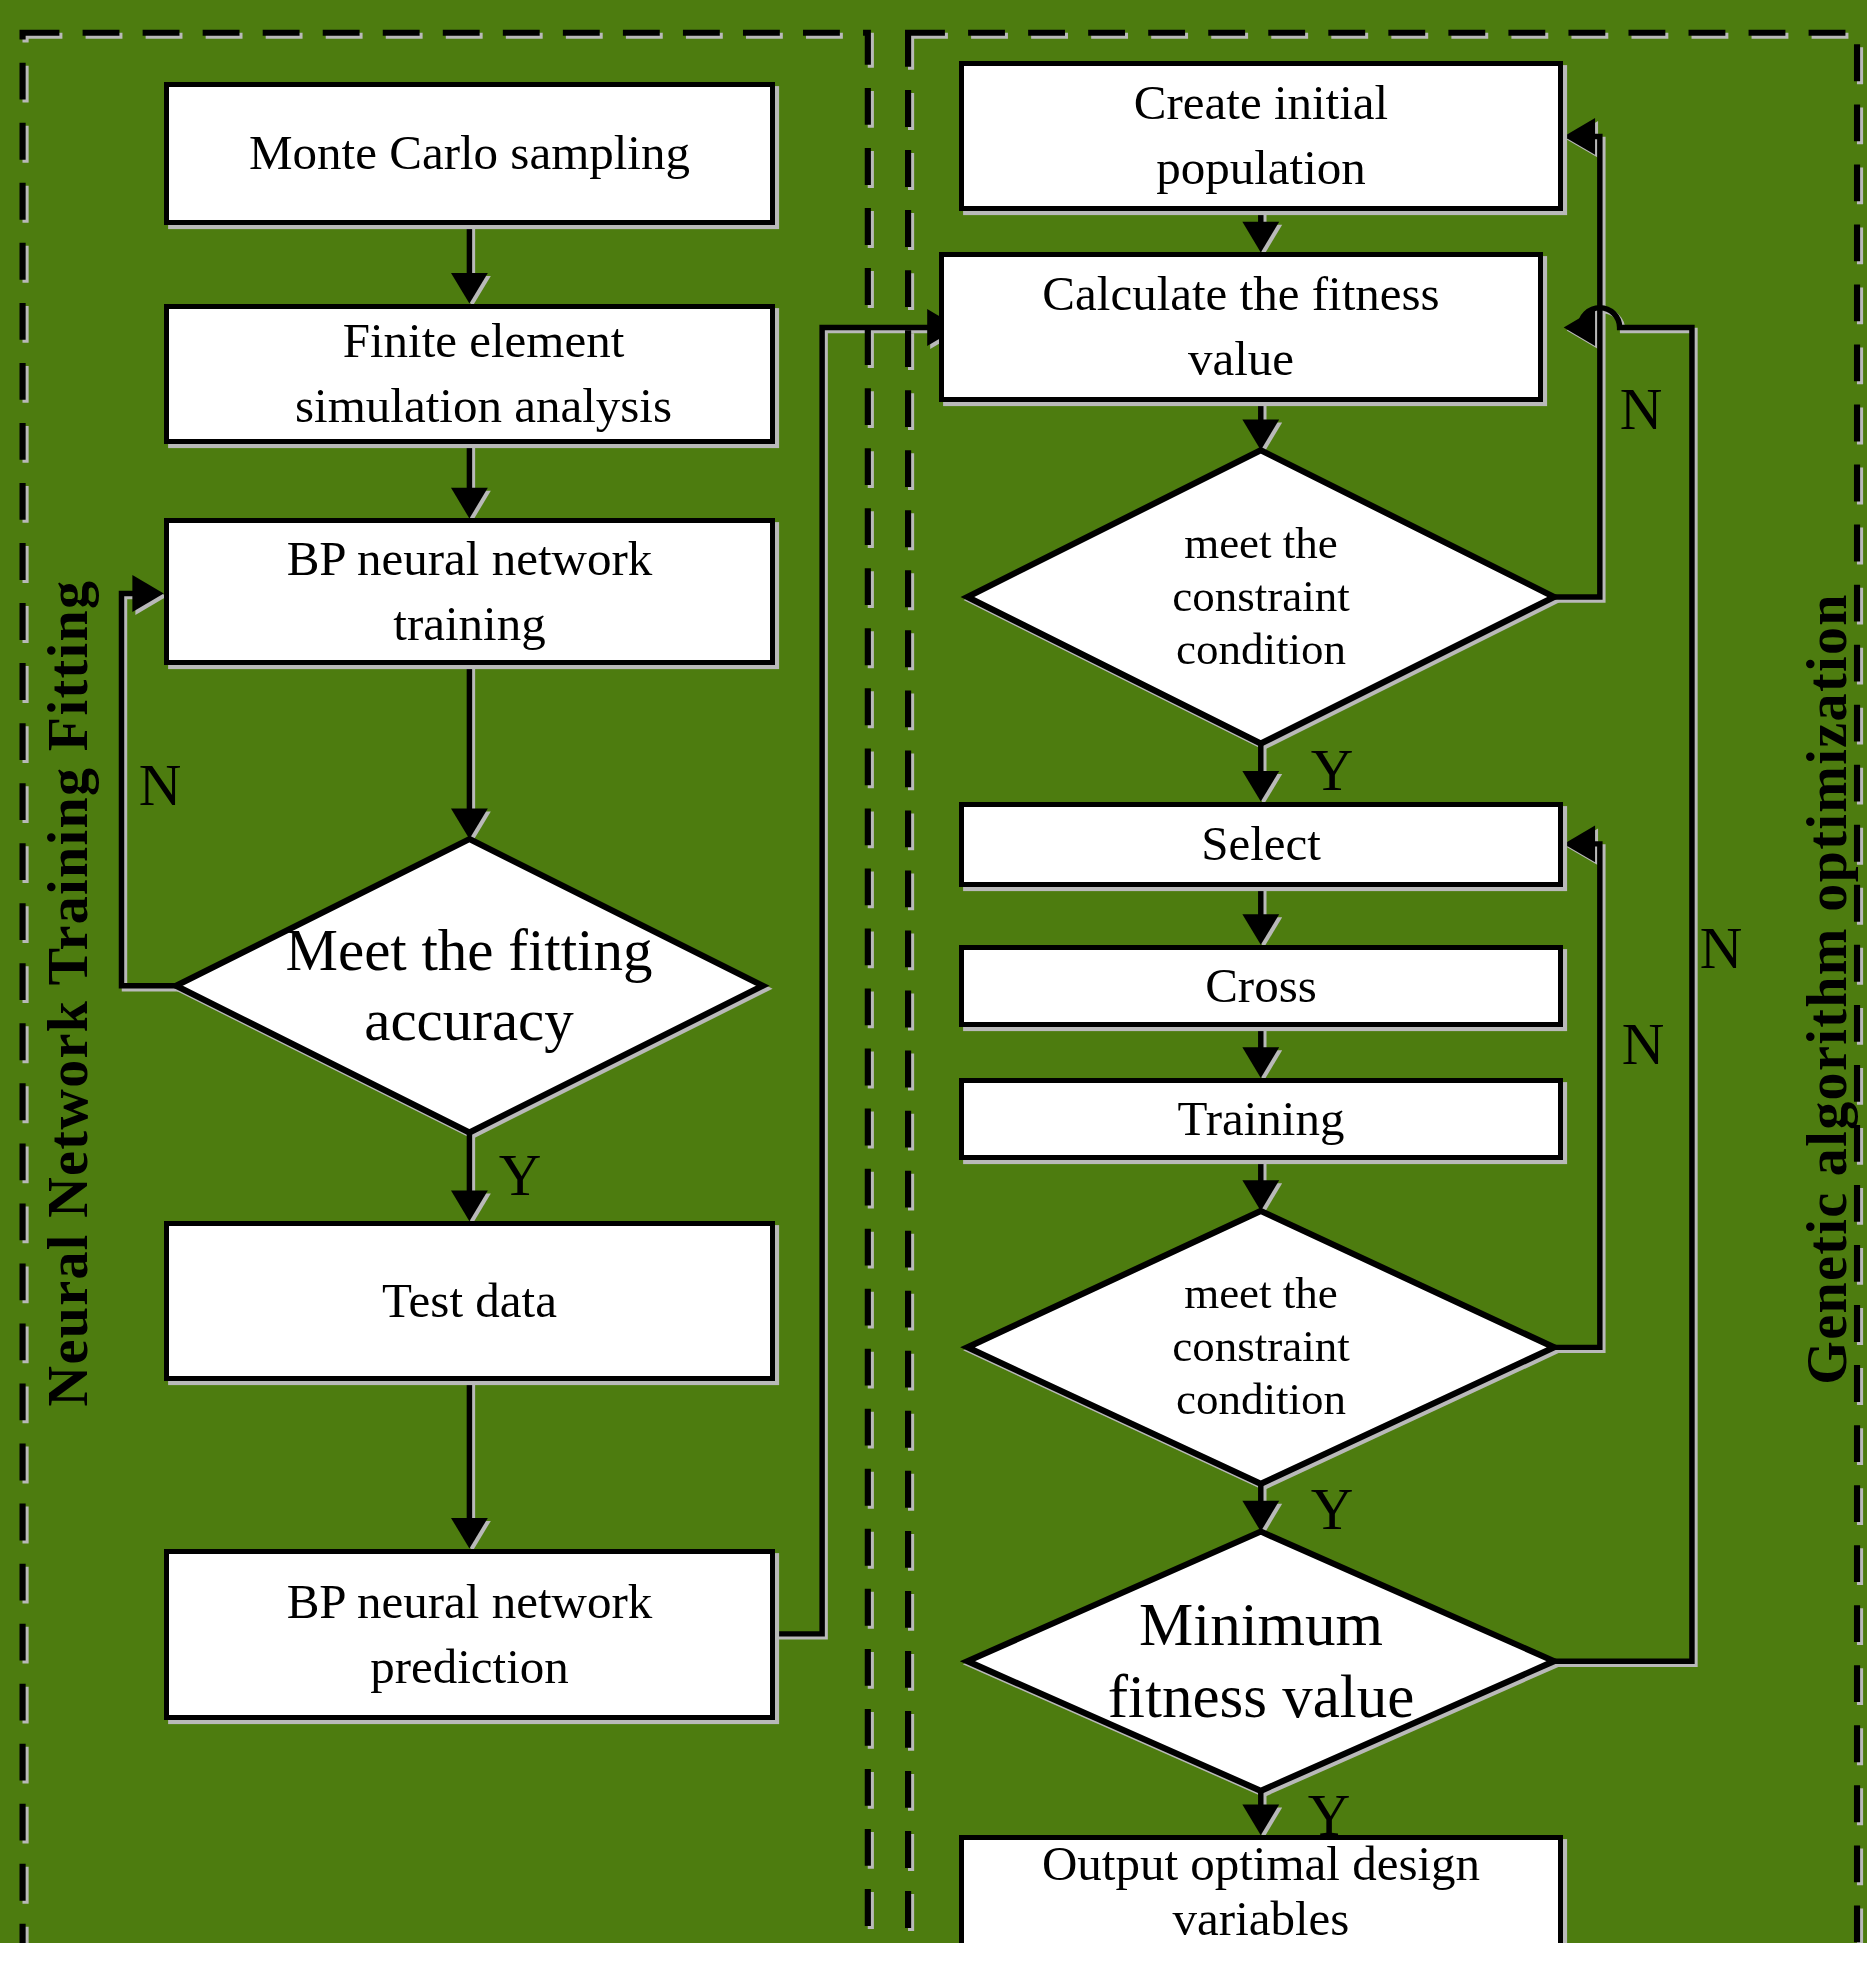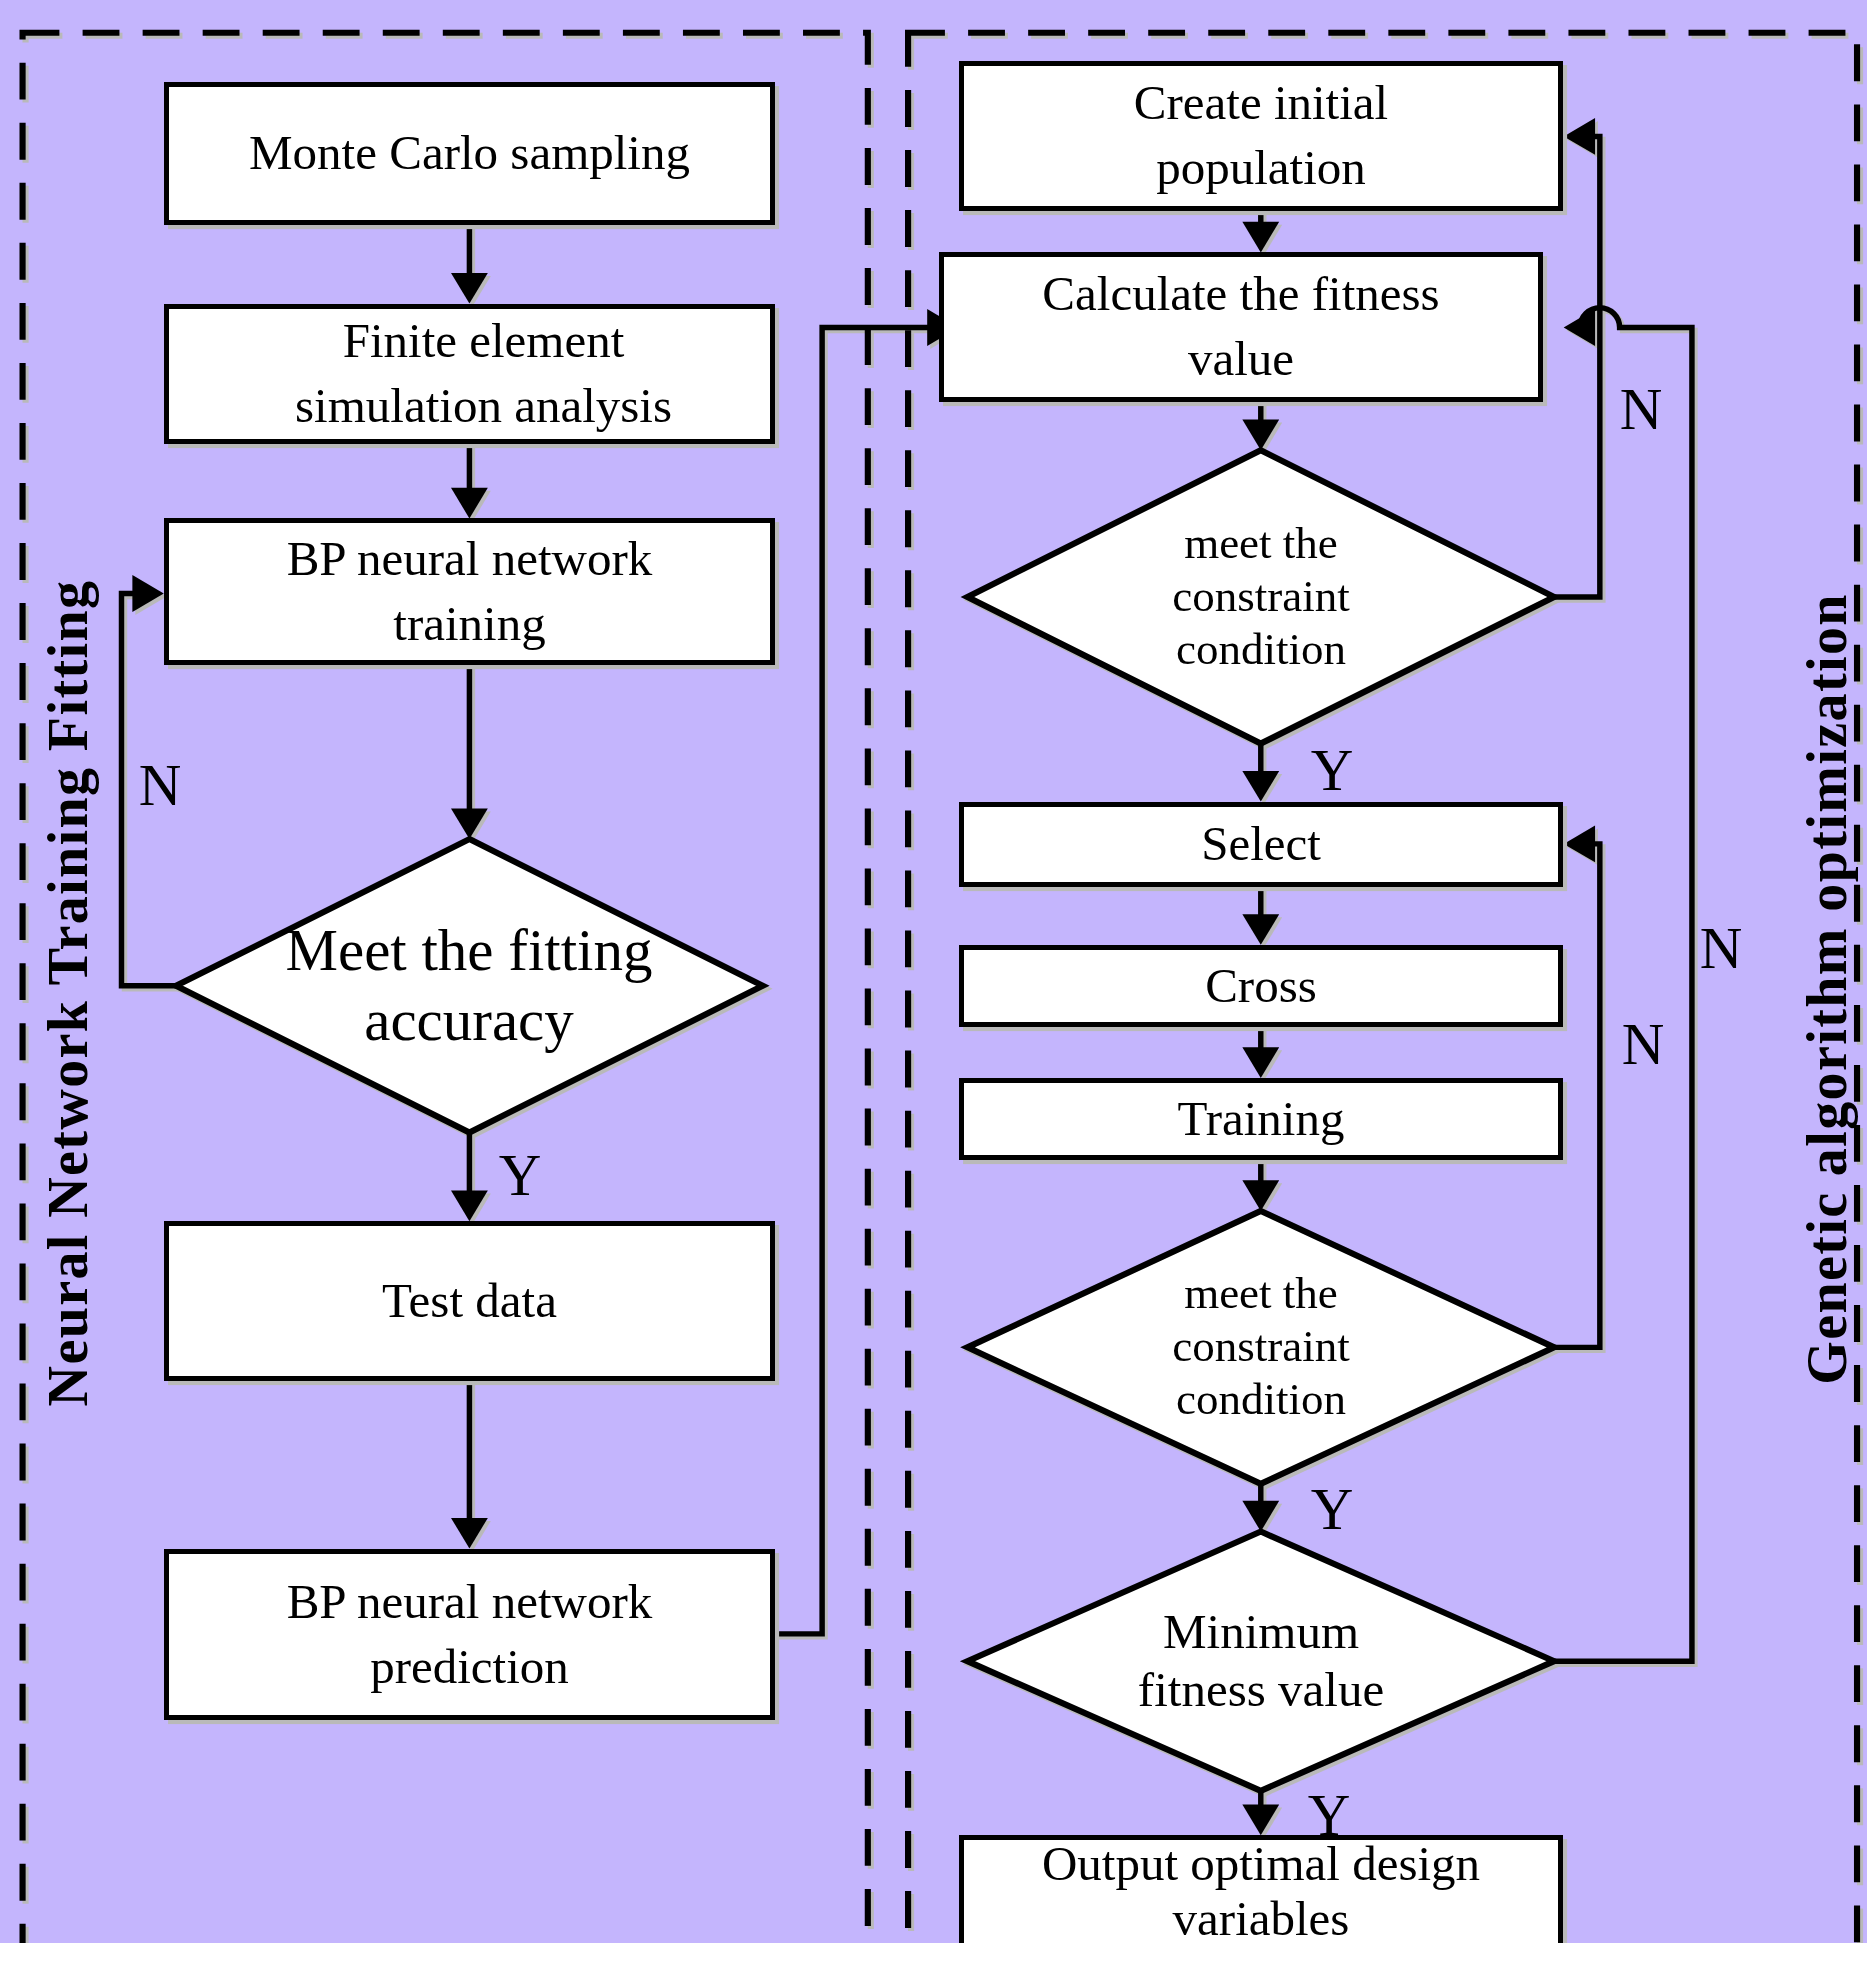--- a/index.html
+++ b/index.html
@@ -1,19 +1,19 @@
 <!DOCTYPE html>
 <html style="font-size:11px"><head>
 <meta charset="utf-8">
 <style>
   html,body{margin:0;padding:0;background:#ffffff;}
   #canvas{
     position:relative;
     width:1868px;height:1943px;
-    background:#c4b5fd;
+    background:#4d7c0f;
     font-family:"Liberation Serif","DejaVu Serif",serif;
     color:#000;
     overflow:hidden;
   }
   #wires{position:absolute;left:0;top:0;filter:drop-shadow(3.4px 3.4px 0 #b9b9b9);}
   .box{
     position:absolute;
     box-sizing:border-box;
     border:5.5px solid #000;
     background:#fff;
@@ -175,21 +175,21 @@
 accuracy</div>
 
   <div class="dlabel" style="left:1261px;top:597px;">meet the
 constraint
 condition</div>
 
   <div class="dlabel" style="left:1261px;top:1347px;">meet the
 constraint
 condition</div>
 
-  <div class="dlabel" style="left:1261px;top:1661px;font-size:49px;">Minimum
+  <div class="dlabel" style="left:1261px;top:1661px;font-size:61px;">Minimum
 fitness value</div>
 
   <div class="elabel" style="left:160px;top:785px;">N</div>
   <div class="elabel" style="left:520px;top:1175px;">Y</div>
 
   <div class="elabel" style="left:1641px;top:409px;">N</div>
   <div class="elabel" style="left:1332px;top:770px;">Y</div>
 
   <div class="elabel" style="left:1643px;top:1044px;">N</div>
   <div class="elabel" style="left:1332px;top:1509px;">Y</div>

